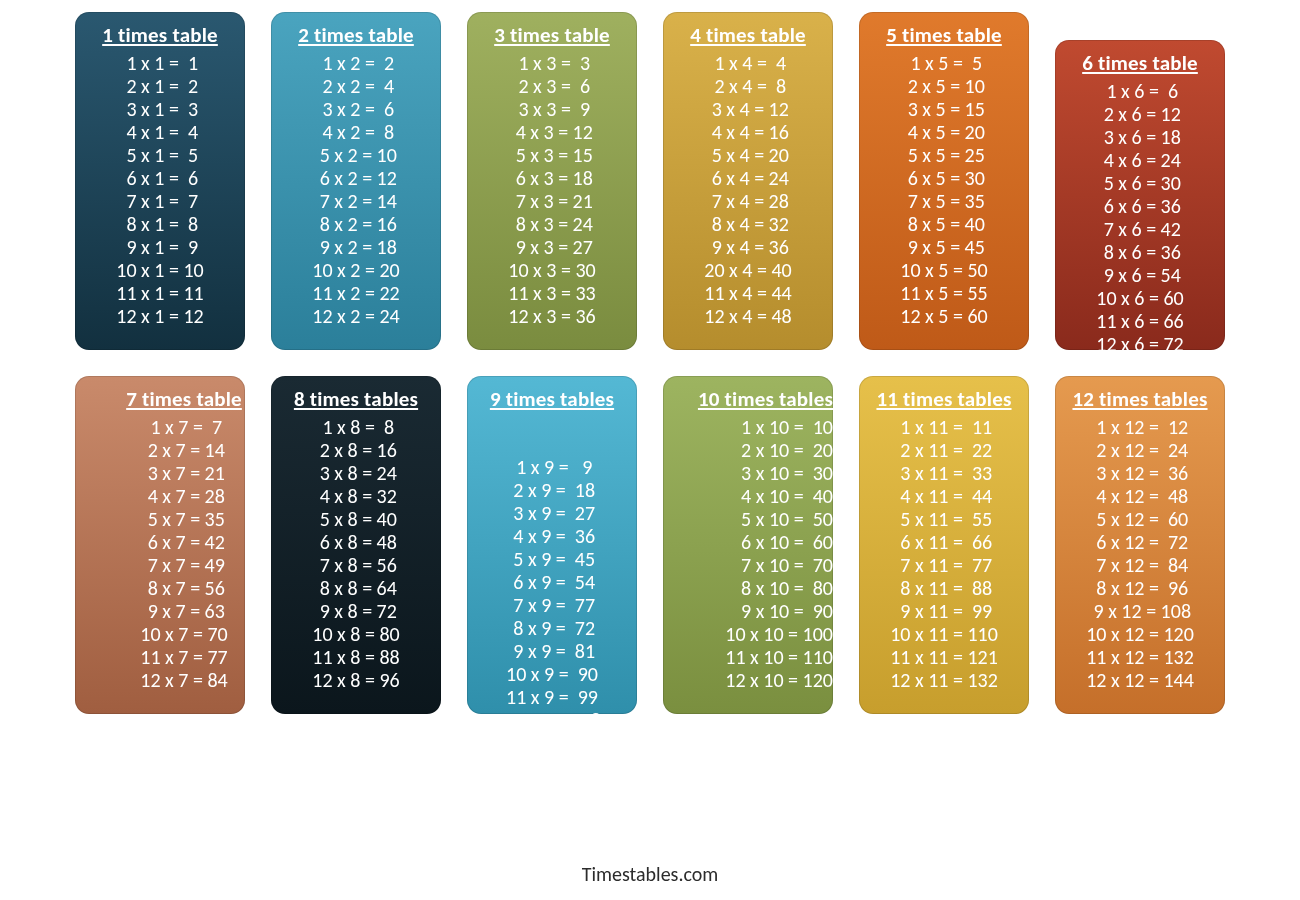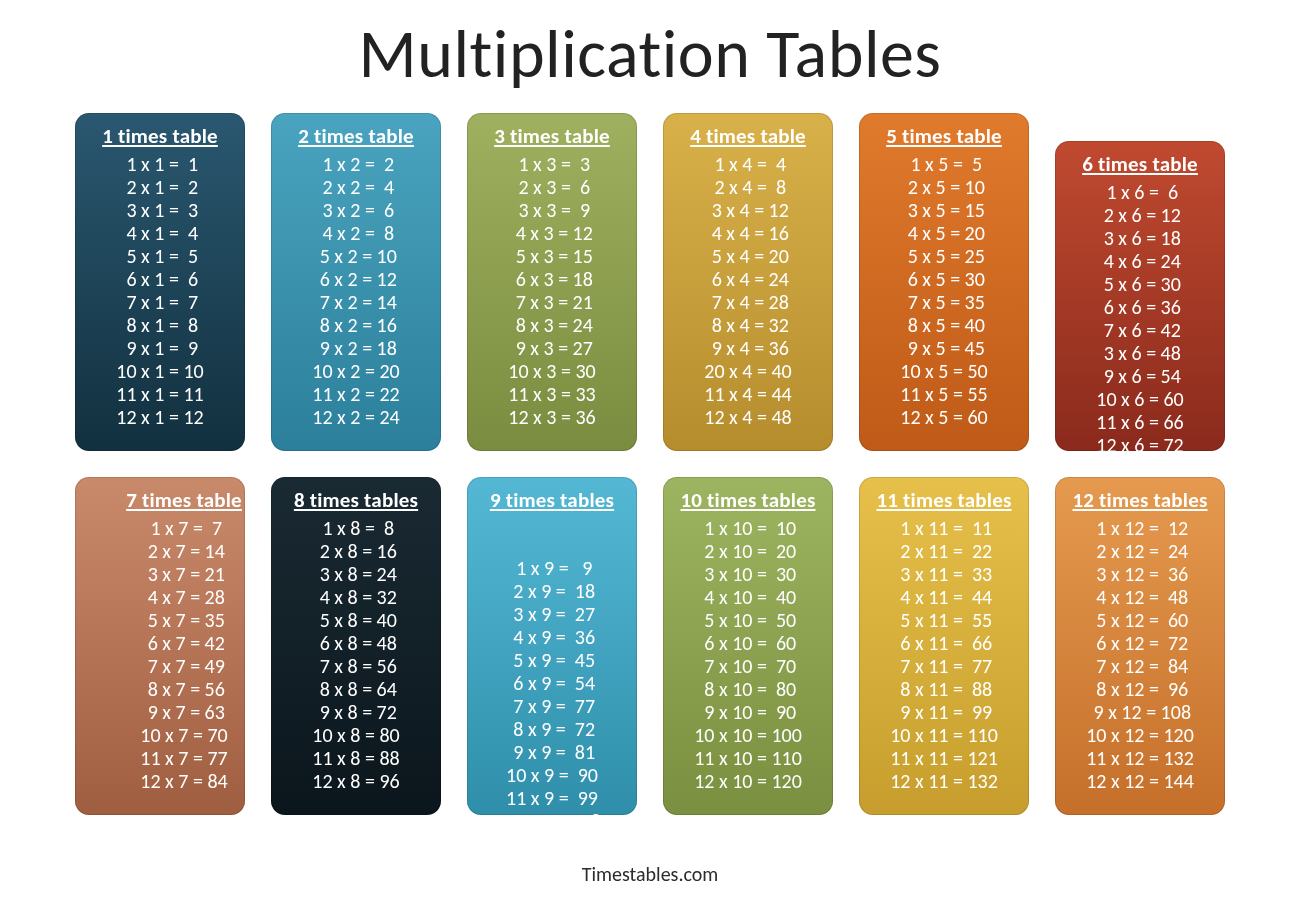--- a/index.html
+++ b/index.html
@@ -70,21 +70,20 @@
     bottom: 14px;
     text-align: center;
     font-size: 20px;
     color: #2c2c2c;
   }
 </style>
 </head>
 <body>
 
 <div class="page">
-  <h1 class="title">Multiplication Tables</h1>
   <div class="grid" id="grid">
       <div class="card" style="background: linear-gradient(rgb(42, 88, 112) 0%, rgb(18, 48, 63) 100%);">
         <div class="card-title">1 times table</div>
         <div class="rows">
           <div class="row"> 1 x 1 =  1</div>
           <div class="row"> 2 x 1 =  2</div>
           <div class="row"> 3 x 1 =  3</div>
           <div class="row"> 4 x 1 =  4</div>
           <div class="row"> 5 x 1 =  5</div>
           <div class="row"> 6 x 1 =  6</div>
@@ -167,21 +166,21 @@
       <div class="card" style="background: linear-gradient(rgb(192, 74, 48) 0%, rgb(138, 42, 28) 100%); margin-top: 28px;">
         <div class="card-title">6 times table</div>
         <div class="rows">
           <div class="row"> 1 x 6 =  6</div>
           <div class="row"> 2 x 6 = 12</div>
           <div class="row"> 3 x 6 = 18</div>
           <div class="row"> 4 x 6 = 24</div>
           <div class="row"> 5 x 6 = 30</div>
           <div class="row"> 6 x 6 = 36</div>
           <div class="row"> 7 x 6 = 42</div>
-          <div class="row"> 3 x 6 = 48</div>
+          <div class="row"> 8 x 6 = 36</div>
           <div class="row"> 9 x 6 = 54</div>
           <div class="row">10 x 6 = 60</div>
           <div class="row">11 x 6 = 66</div>
           <div class="row">12 x 6 = 72</div>
         </div>
       </div>
       <div class="card" style="background: linear-gradient(rgb(201, 138, 107) 0%, rgb(160, 94, 64) 100%); padding-left: 48px;">
         <div class="card-title">7 times table</div>
         <div class="rows">
           <div class="row"> 1 x 7 =  7</div>
@@ -225,21 +224,21 @@
           <div class="row"> 5 x 9 =  45</div>
           <div class="row"> 6 x 9 =  54</div>
           <div class="row"> 7 x 9 =  77</div>
           <div class="row"> 8 x 9 =  72</div>
           <div class="row"> 9 x 9 =  81</div>
           <div class="row">10 x 9 =  90</div>
           <div class="row">11 x 9 =  99</div>
           <div class="row">12 x 9 = 108</div>
         </div>
       </div>
-      <div class="card" style="background: linear-gradient(rgb(157, 180, 96) 0%, rgb(122, 143, 63) 100%);">
+      <div class="card" style="background: linear-gradient(rgb(157, 180, 96) 0%, rgb(122, 143, 63) 100%); text-align: right;">
         <div class="card-title">10 times tables</div>
         <div class="rows">
           <div class="row"> 1 x 10 =  10</div>
           <div class="row"> 2 x 10 =  20</div>
           <div class="row"> 3 x 10 =  30</div>
           <div class="row"> 4 x 10 =  40</div>
           <div class="row"> 5 x 10 =  50</div>
           <div class="row"> 6 x 10 =  60</div>
           <div class="row"> 7 x 10 =  70</div>
           <div class="row"> 8 x 10 =  80</div>

